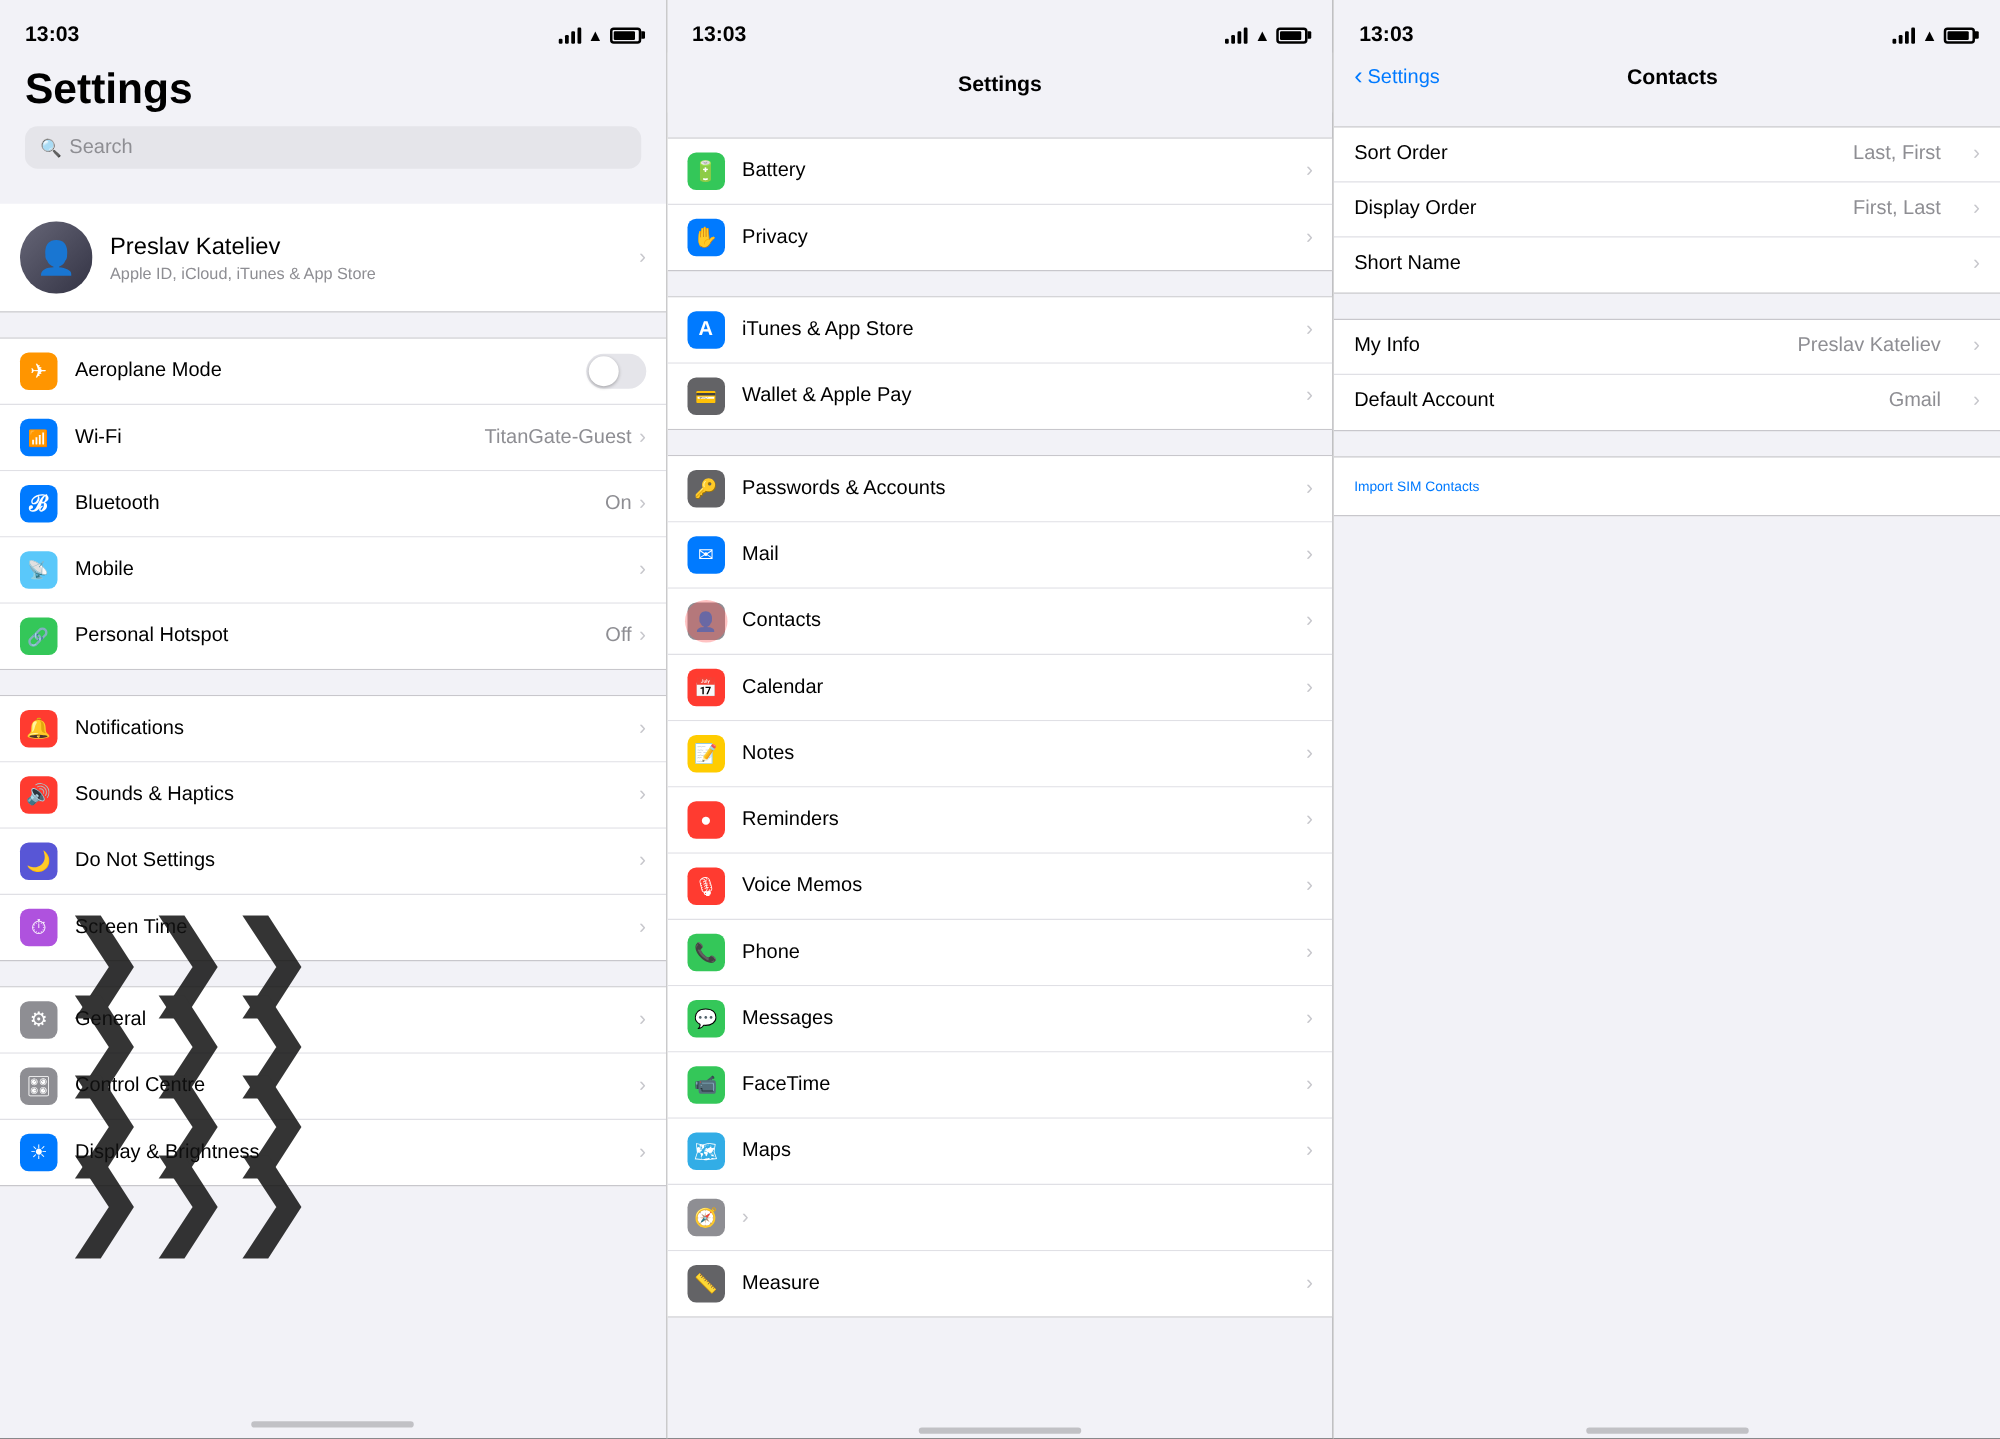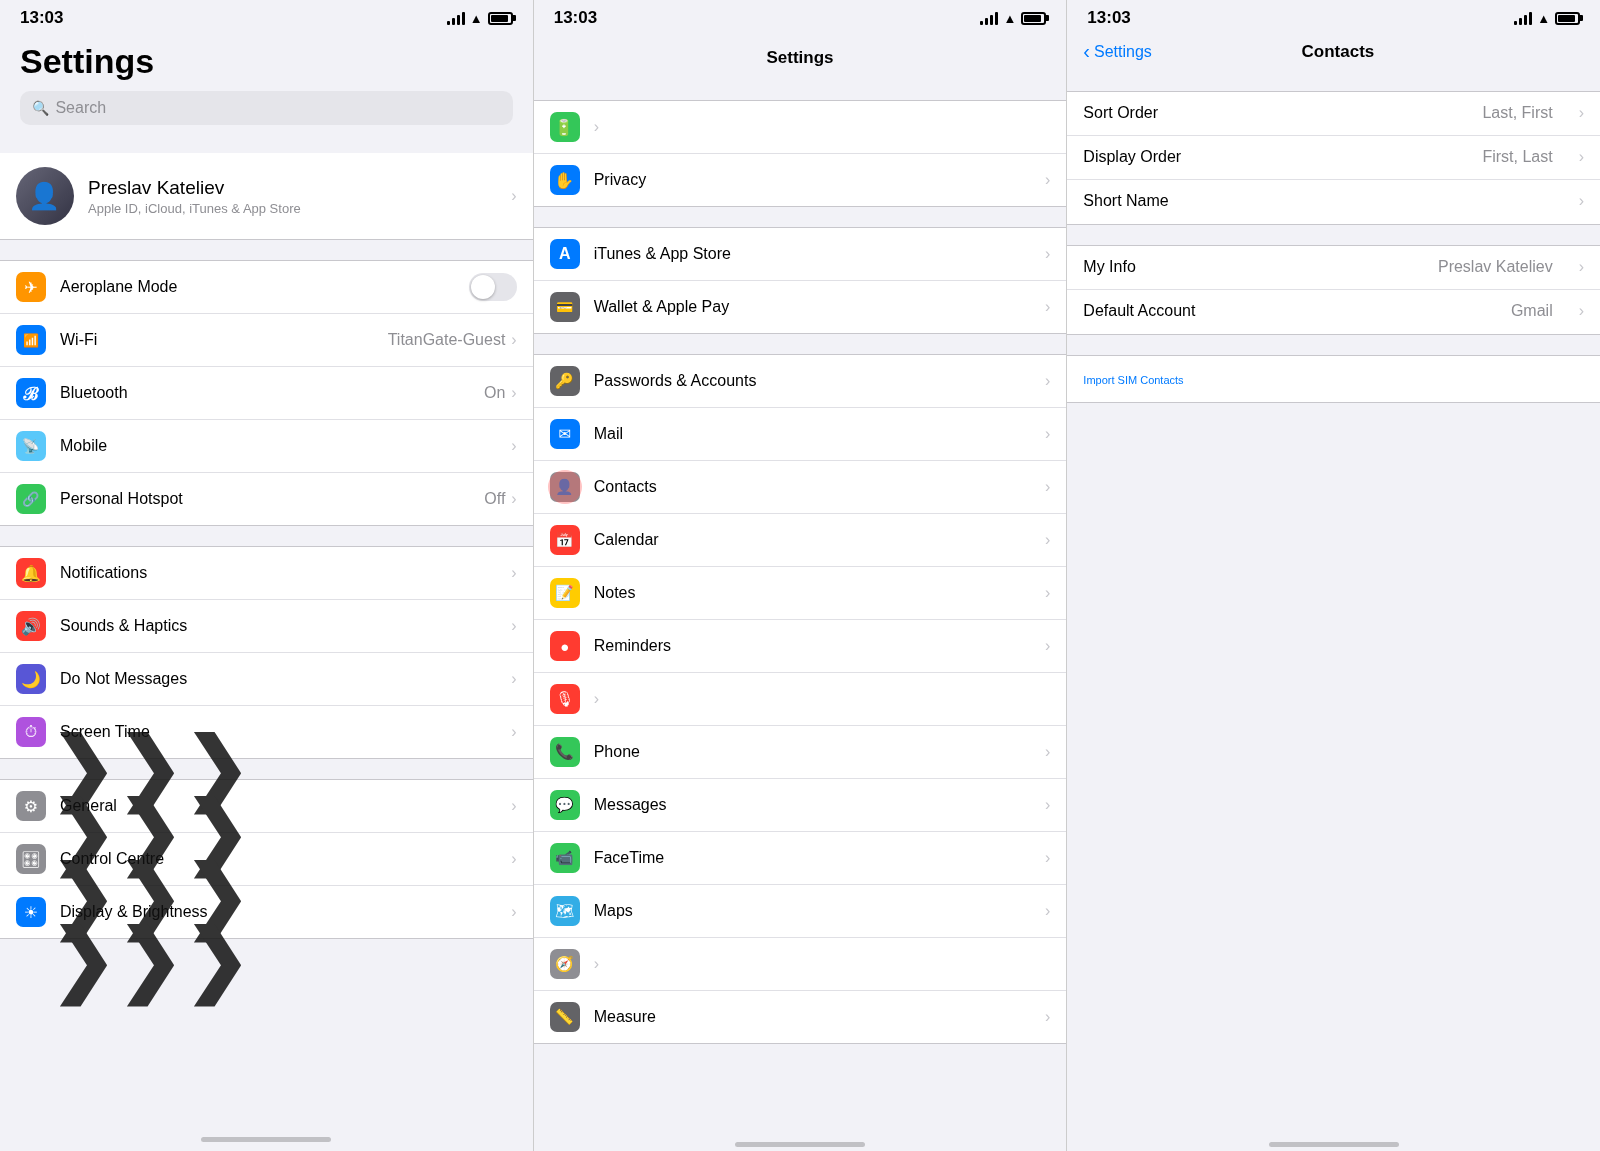--- a/index.html
+++ b/index.html
@@ -23,21 +23,21 @@
 
     .phone-panel + .phone-panel {
       border-left: 1px solid #ccc;
     }
 
     
     .status-bar {
       display: flex;
       justify-content: space-between;
       align-items: center;
-      padding: 8px 20px 4px;
+      padding: 18px 20px 4px;
       background: transparent;
       flex-shrink: 0;
     }
     .status-time {
       font-size: 17px;
       font-weight: 600;
       color: #000;
     }
     .status-icons {
       display: flex;
@@ -478,21 +478,21 @@
           <span class="settings-label">Notifications</span>
           <span class="chevron">›</span>
         </div>
         <div class="settings-row">
           <div class="settings-icon icon-red" style="font-size:16px;">🔊</div>
           <span class="settings-label">Sounds &amp; Haptics</span>
           <span class="chevron">›</span>
         </div>
         <div class="settings-row">
           <div class="settings-icon icon-indigo" style="font-size:16px;">🌙</div>
-          <span class="settings-label">Do Not Messages</span>
+          <span class="settings-label">Do Not Settings</span>
           <span class="chevron">›</span>
         </div>
         <div class="settings-row">
           <div class="settings-icon icon-purple" style="font-size:16px;">⏱</div>
           <span class="settings-label">Screen Time</span>
           <span class="chevron">›</span>
         </div>
       </div>
     </div>
 
@@ -567,20 +567,21 @@
   <div class="panel2-header">
     <div class="panel2-title">Settings</div>
   </div>
 
   <div class="panel-scroll">
 
     <div class="settings-group">
       <div class="settings-group-inner">
         <div class="settings-row">
           <div class="settings-icon icon-green" style="font-size:16px;">🔋</div>
+          <span class="settings-label">Battery</span>
           <span class="chevron">›</span>
         </div>
         <div class="settings-row">
           <div class="settings-icon icon-blue" style="font-size:16px;">✋</div>
           <span class="settings-label">Privacy</span>
           <span class="chevron">›</span>
         </div>
       </div>
     </div>
 
@@ -630,20 +631,21 @@
           <span class="settings-label">Notes</span>
           <span class="chevron">›</span>
         </div>
         <div class="settings-row">
           <div class="settings-icon icon-red" style="font-size:15px;">●</div>
           <span class="settings-label">Reminders</span>
           <span class="chevron">›</span>
         </div>
         <div class="settings-row">
           <div class="settings-icon icon-red" style="font-size:15px;">🎙</div>
+          <span class="settings-label">Voice Memos</span>
           <span class="chevron">›</span>
         </div>
         <div class="settings-row">
           <div class="settings-icon icon-green" style="font-size:15px;">📞</div>
           <span class="settings-label">Phone</span>
           <span class="chevron">›</span>
         </div>
         <div class="settings-row">
           <div class="settings-icon icon-green" style="font-size:15px;">💬</div>
           <span class="settings-label">Messages</span>

